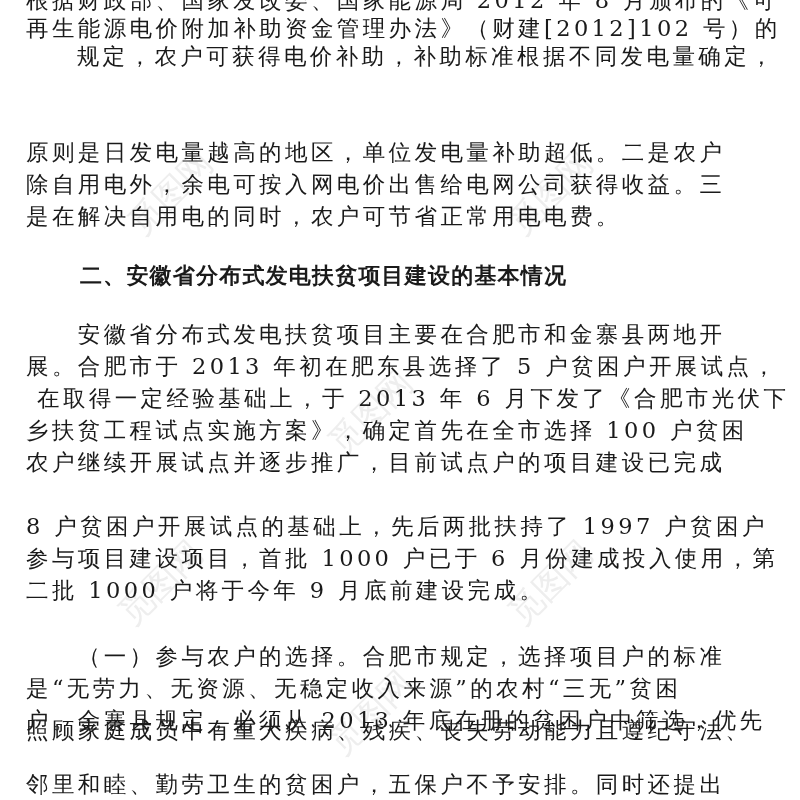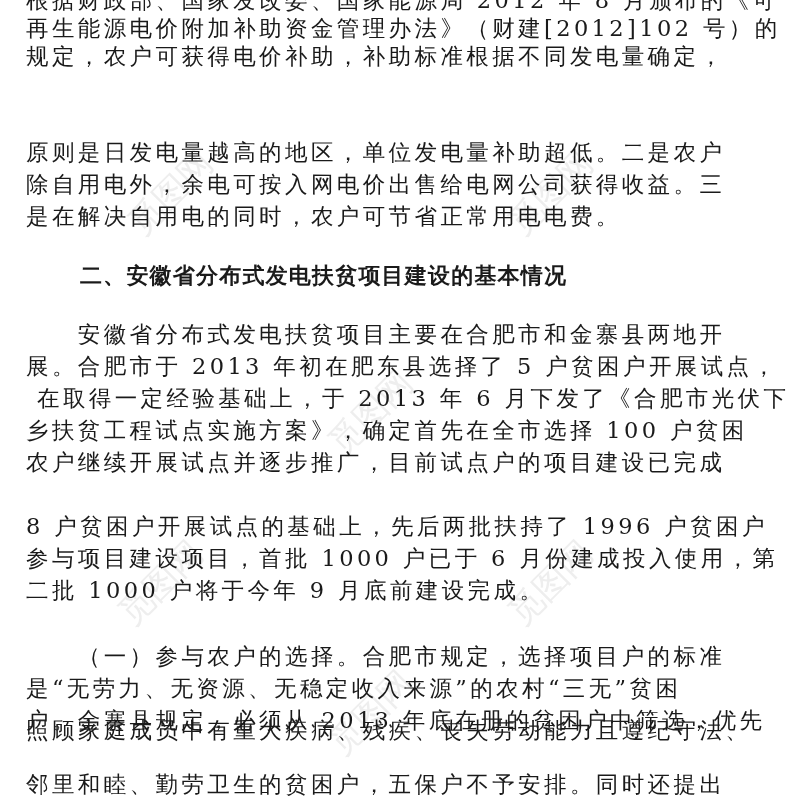--- a/index.html
+++ b/index.html
@@ -61,34 +61,34 @@
 
   <div class="watermark" style="left:120px;top:170px;">觅图网</div>
   <div class="watermark" style="left:500px;top:170px;">觅图网</div>
   <div class="watermark" style="left:320px;top:390px;">觅图网</div>
   <div class="watermark" style="left:110px;top:560px;">觅图网</div>
   <div class="watermark" style="left:500px;top:560px;">觅图网</div>
   <div class="watermark" style="left:320px;top:690px;">觅图网</div>
 
   <div class="line" style="top:-18px;">根据财政部、国家发改委、国家能源局 2012 年 8 月颁布的《可</div>
   <div class="line" style="top:10px;">再生能源电价附加补助资金管理办法》（财建[2012]102 号）的</div>
-  <div class="line" style="top:38px;">规定，农户可获得电价补助，补助标准根据不同发电量确定，</div>
+  <div class="line" style="top:38px;text-align:right;">规定，农户可获得电价补助，补助标准根据不同发电量确定，</div>
 
   <div class="line" style="top:166px;">除自用电外，余电可按入网电价出售给电网公司获得收益。三</div>
   <div class="line" style="top:134px;">原则是日发电量越高的地区，单位发电量补助超低。二是农户</div>
   <div class="line" style="top:198px;">是在解决自用电的同时，农户可节省正常用电电费。</div>
 
   <div class="heading" style="top:258px;">二、安徽省分布式发电扶贫项目建设的基本情况</div>
 
   <div class="line" style="top:316px;">　　安徽省分布式发电扶贫项目主要在合肥市和金寨县两地开</div>
   <div class="line" style="top:348px;">展。合肥市于 2013 年初在肥东县选择了 5 户贫困户开展试点，</div>
   <div class="line" style="top:380px;margin-left:11px;">在取得一定经验基础上，于 2013 年 6 月下发了《合肥市光伏下</div>
   <div class="line" style="top:412px;">乡扶贫工程试点实施方案》，确定首先在全市选择 100 户贫困</div>
   <div class="line" style="top:444px;">农户继续开展试点并逐步推广，目前试点户的项目建设已完成</div>
-  <div class="line" style="top:508px;">8 户贫困户开展试点的基础上，先后两批扶持了 1996 户贫困户</div>
+  <div class="line" style="top:508px;">8 户贫困户开展试点的基础上，先后两批扶持了 1997 户贫困户</div>
   <div class="line" style="top:540px;">参与项目建设项目，首批 1000 户已于 6 月份建成投入使用，第</div>
   <div class="line" style="top:572px;">二批 1000 户将于今年 9 月底前建设完成。</div>
 
   <div class="line" style="top:638px;">　　（一）参与农户的选择。合肥市规定，选择项目户的标准</div>
   <div class="line" style="top:670px;">是“无劳力、无资源、无稳定收入来源”的农村“三无”贫困</div>
   <div class="line" style="top:702px;">户。金寨县规定，必须从 2013 年底在册的贫困户中筛选，优先</div>
   <div class="line" style="top:712px;">照顾家庭成员中有重大疾病、残疾、丧失劳动能力且遵纪守法、</div>
   <div class="line" style="top:766px;">邻里和睦、勤劳卫生的贫困户，五保户不予安排。同时还提出</div>
 
 </div>

